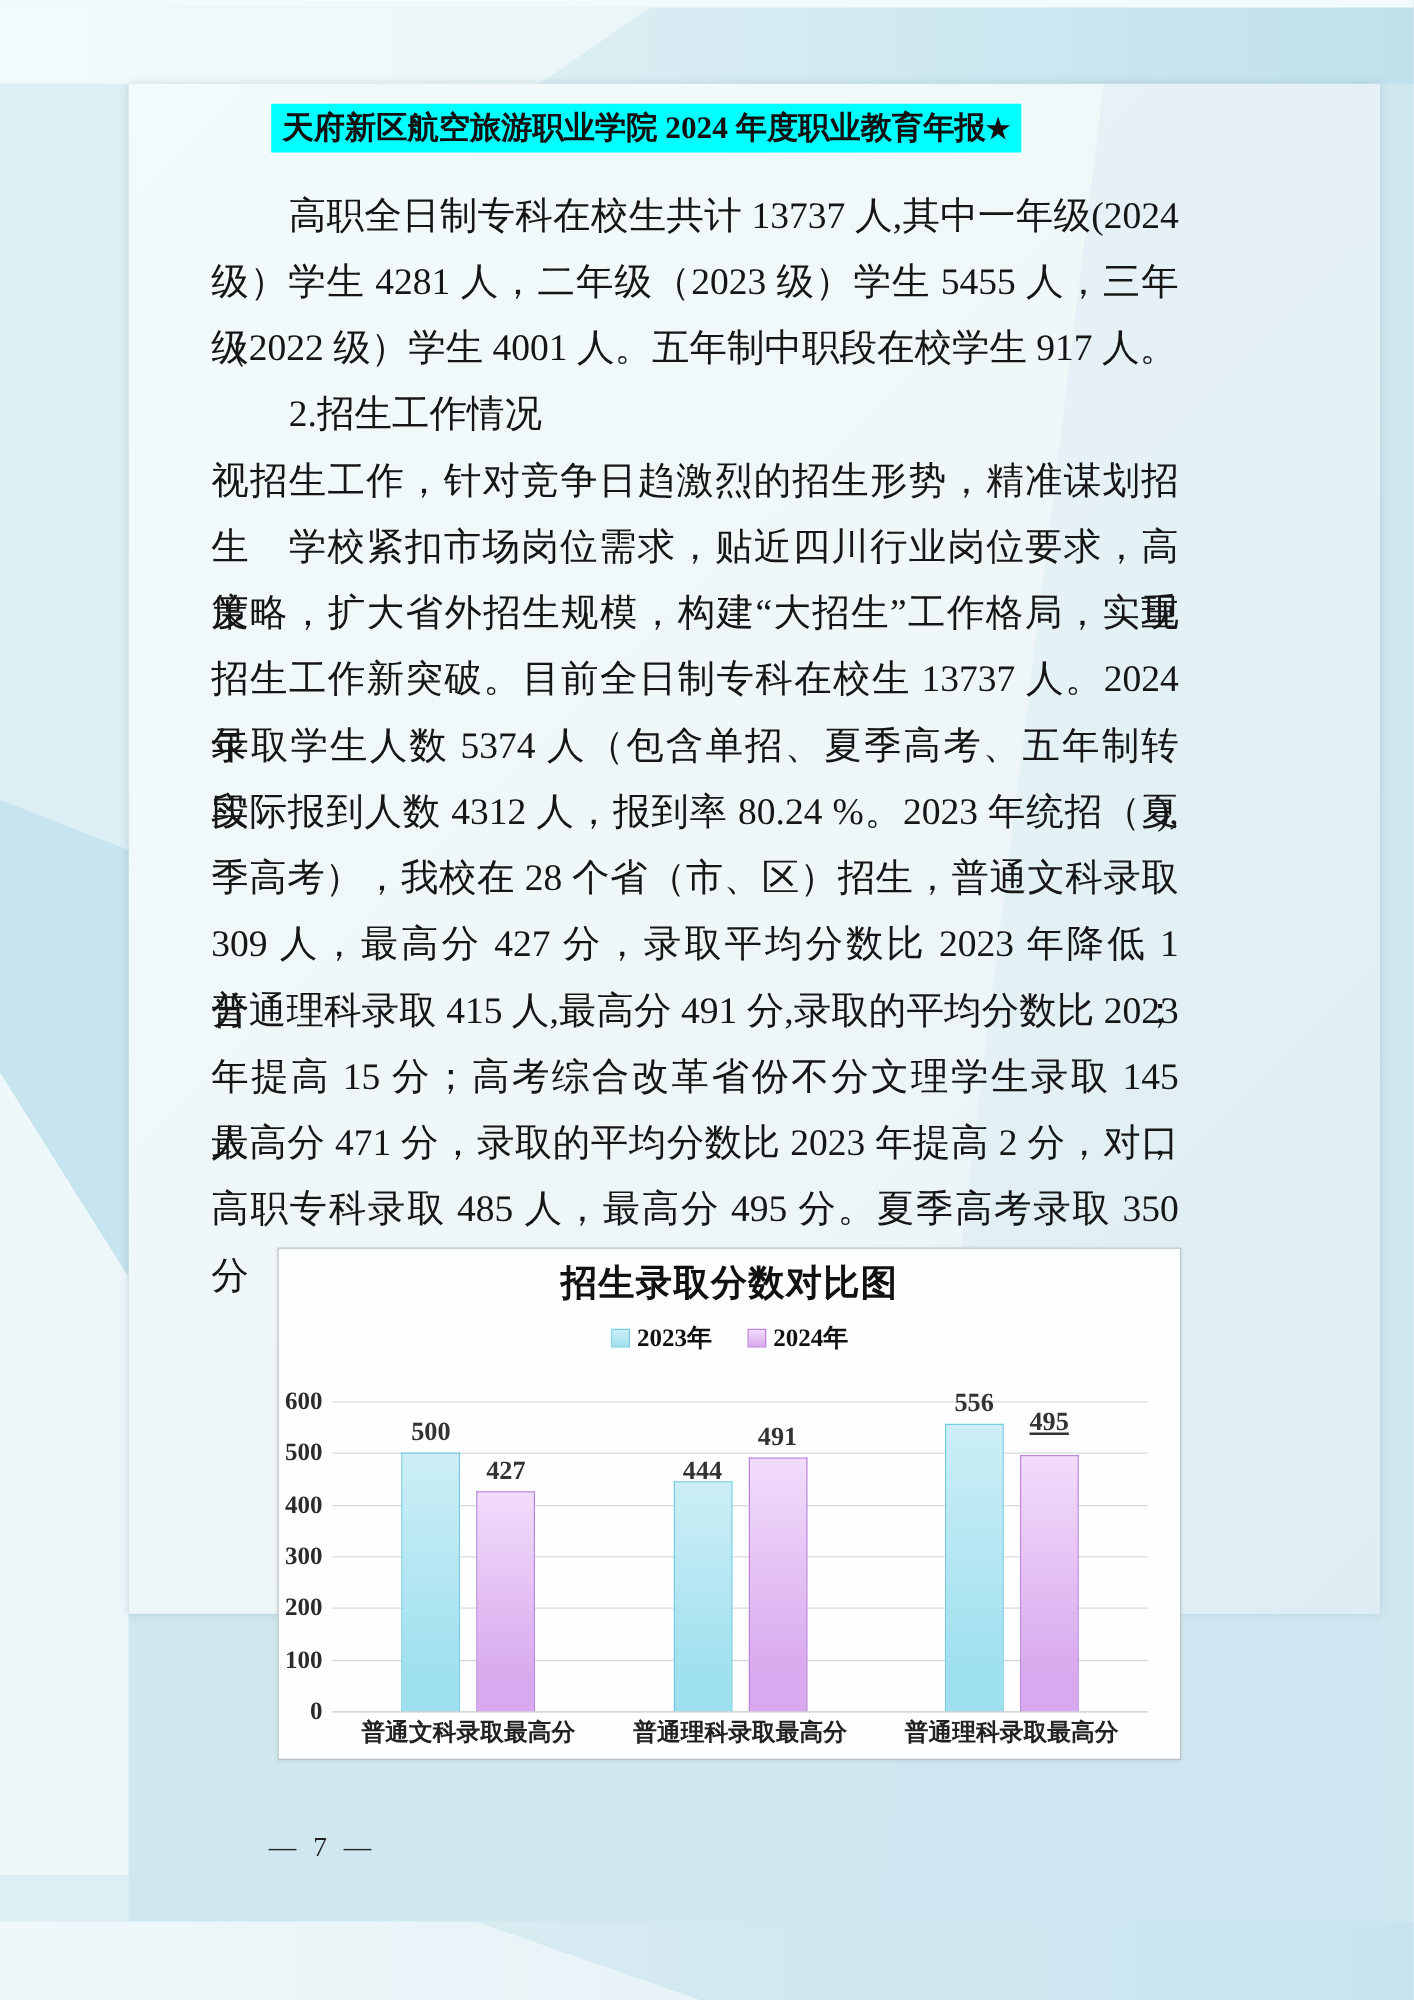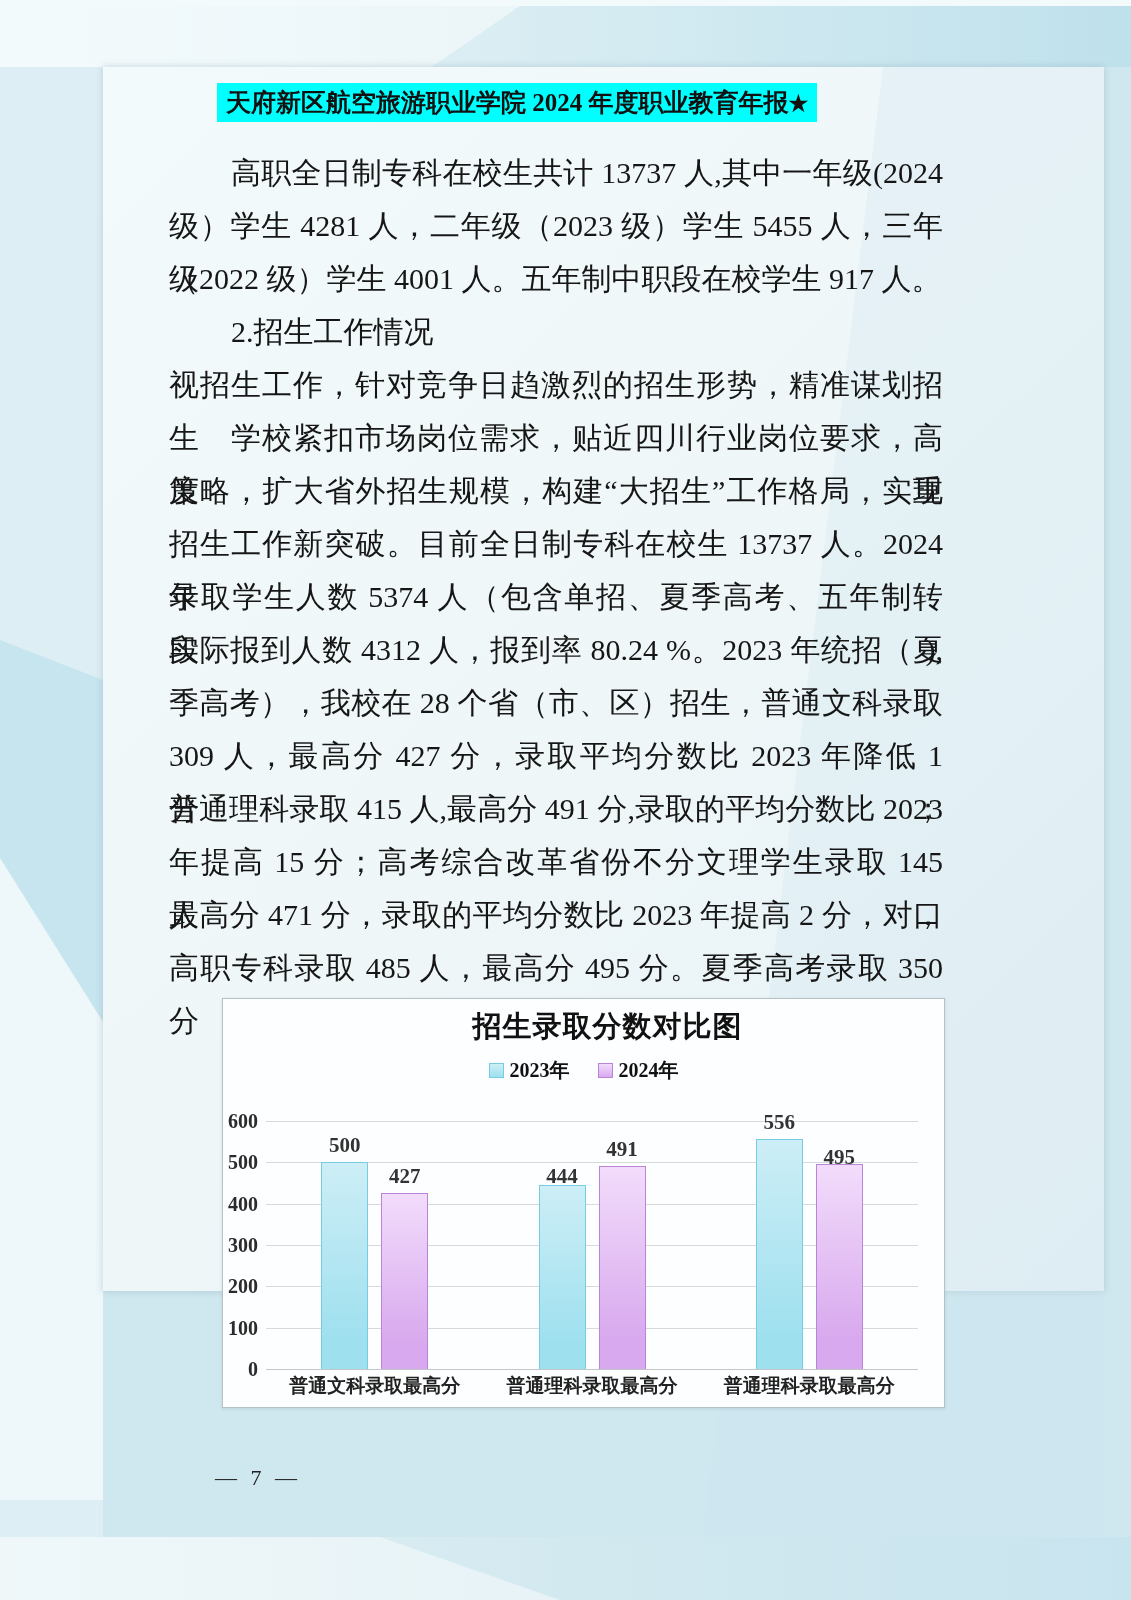--- a/index.html
+++ b/index.html
@@ -38,21 +38,21 @@
 
   .body-text{position:absolute;left:66px;top:79px;width:774px;color:#161616;}
   .line{height:53px;line-height:53px;font-size:30px;white-space:nowrap;}
   .line.justify{white-space:normal;text-align:justify;text-align-last:justify;}
   .line.indent{text-indent:62px;}
 
   
   .chart-box{position:absolute;left:119px;top:931px;width:721px;height:408px;
     background:#fdfeff;border:1px solid #b7c2c6;box-shadow:0 1px 3px rgba(130,155,165,0.25);}
   .chart-title{position:absolute;left:0;top:8px;width:100%;text-align:center;
-    font-size:29px;font-weight:bold;color:#111;letter-spacing:1px;margin-left:24px;}
+    font-size:29px;font-weight:bold;color:#111;letter-spacing:1px;}
   .chart-legend{position:absolute;left:0;top:58px;width:100%;display:flex;
     justify-content:center;align-items:center;gap:28px;}
   .legend-item{display:flex;align-items:center;gap:6px;}
   .legend-swatch{width:15px;height:15px;border:1px solid #999;box-sizing:border-box;}
   .legend-label{font-size:20px;font-weight:bold;color:#111;}
   .chart-plot{position:absolute;left:0;top:0;width:721px;height:408px;}
   .gridline{position:absolute;left:43px;width:652px;height:0;
     border-top:1px solid #d7dadb;}
   .gridline.axisline{border-top:1px solid #c2c7c9;}
   .ytick{position:absolute;left:0;width:35px;text-align:right;
@@ -129,21 +129,21 @@
           <div class="barval" style="left: 81.1667px; top: 133.333px;">500</div>
           <div class="bar" style="left: 315.5px; top: 186.48px; height: 183.52px; background: linear-gradient(rgb(205, 238, 246) 0%, rgb(159, 224, 239) 85%); border-color: rgb(118, 205, 226);"></div>
           <div class="barval" style="left: 298.5px; top: 164px;">444</div>
           <div class="bar" style="left: 532.833px; top: 140.187px; height: 229.813px; background: linear-gradient(rgb(205, 238, 246) 0%, rgb(159, 224, 239) 85%); border-color: rgb(118, 205, 226);"></div>
           <div class="barval" style="left: 515.833px; top: 110.187px;">556</div>
           <div class="bar" style="left: 158.167px; top: 193.507px; height: 176.493px; background: linear-gradient(rgb(242, 220, 251) 0%, rgb(216, 169, 238) 85%); border-color: rgb(187, 132, 217);"></div>
           <div class="barval" style="left: 141.167px; top: 163.507px;">427</div>
           <div class="bar" style="left: 375.5px; top: 167.053px; height: 202.947px; background: linear-gradient(rgb(242, 220, 251) 0%, rgb(216, 169, 238) 85%); border-color: rgb(187, 132, 217);"></div>
           <div class="barval" style="left: 358.5px; top: 137.053px;">491</div>
           <div class="bar" style="left: 592.833px; top: 165.4px; height: 204.6px; background: linear-gradient(rgb(242, 220, 251) 0%, rgb(216, 169, 238) 85%); border-color: rgb(187, 132, 217);"></div>
-          <div class="barval" style="left: 575.833px; top: 145px;">495</div>
+          <div class="barval" style="left: 575.833px; top: 125px; text-decoration: underline;">495</div>
         </div>
       <div class="chart-title">招生录取分数对比图</div>
       <div class="chart-legend">
         <div class="legend-item">
           <span class="legend-swatch" style="background: linear-gradient(rgb(205, 238, 246), rgb(159, 224, 239)); border-color: rgb(118, 205, 226);"></span>
           <span class="legend-label">2023年</span>
         </div>
         <div class="legend-item">
           <span class="legend-swatch" style="background: linear-gradient(rgb(242, 220, 251), rgb(216, 169, 238)); border-color: rgb(187, 132, 217);"></span>
           <span class="legend-label">2024年</span>

